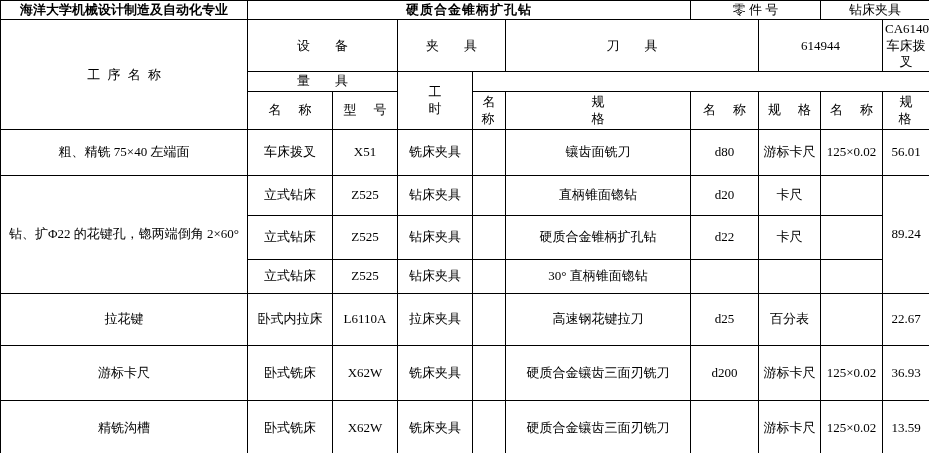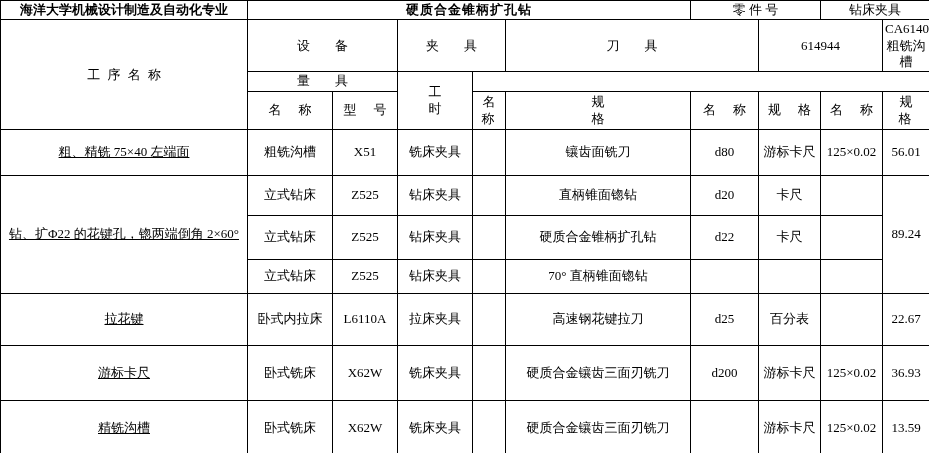--- a/index.html
+++ b/index.html
@@ -62,21 +62,20 @@
     letter-spacing: 2px;
     text-indent: 2px;
   }
   .colhdr-vert {
     font-size: 13px;
     line-height: 1.05;
     letter-spacing: 0px;
   }
   .opname {
     font-size: 13px;
-    text-decoration: underline;
   }
   .stack {
     display: block;
   }
   .two-line { line-height: 1.3; }
 </style>
 </head>
 <body>
 
 <div class="sheet">
@@ -100,21 +99,21 @@
       <td colspan="5" class="hdr-title">硬质合金锥柄扩孔钻</td>
       <td colspan="2" class="hdr-small">零 件 号</td>
       <td colspan="2" class="hdr-small">钻床夹具</td>
     </tr>
     <tr style="height:20px">
       <td rowspan="3" class="colhdr">工 序 名 称</td>
       <td colspan="2" rowspan="1" class="grp">设　备</td>
       <td colspan="2" rowspan="1" class="grp">夹　具</td>
       <td colspan="2" rowspan="1" class="grp">刀　具</td>
       <td colspan="2" class="hdr-val">614944</td>
-      <td colspan="2" class="hdr-val">CA6140 粗铣沟槽</td>
+      <td colspan="2" class="hdr-val">CA6140 车床拨叉</td>
     </tr>
     <tr style="height:20px">
       <td colspan="2" class="grp">量　具</td>
       <td rowspan="2" class="colhdr-vert">
         <span class="stack">工</span>
         <span class="stack">时</span>
       </td>
     </tr>
     <tr style="height:38px">
       <td class="colhdr">名　称</td>
@@ -125,21 +124,21 @@
             <span class="stack">格</span>
       </td>
       <td class="colhdr">名　称</td>
       <td class="colhdr">规　格</td>
       <td class="colhdr">名　称</td>
       <td class="colhdr">规　格</td>
     </tr>
 
     <tr style="height:46px">
       <td class="opname">粗、精铣 75×40 左端面</td>
-      <td>粗铣沟槽</td>
+      <td>车床拨叉</td>
       <td>X51</td>
       <td>铣床夹具</td>
       <td></td>
       <td>镶齿面铣刀</td>
       <td>d80</td>
       <td>游标卡尺</td>
       <td>125×0.02</td>
       <td>56.01</td>
     </tr>
 
@@ -163,21 +162,21 @@
       <td>硬质合金锥柄扩孔钻</td>
       <td>d22</td>
       <td>卡尺</td>
       <td></td>
     </tr>
     <tr style="height:34px">
       <td>立式钻床</td>
       <td>Z525</td>
       <td>钻床夹具</td>
       <td></td>
-      <td>70° 直柄锥面锪钻</td>
+      <td>30° 直柄锥面锪钻</td>
       <td></td>
       <td></td>
       <td></td>
     </tr>
 
     <tr style="height:52px">
       <td class="opname">拉花键</td>
       <td class="two-line">卧式内拉床</td>
       <td>L6110A</td>
       <td>拉床夹具</td>

